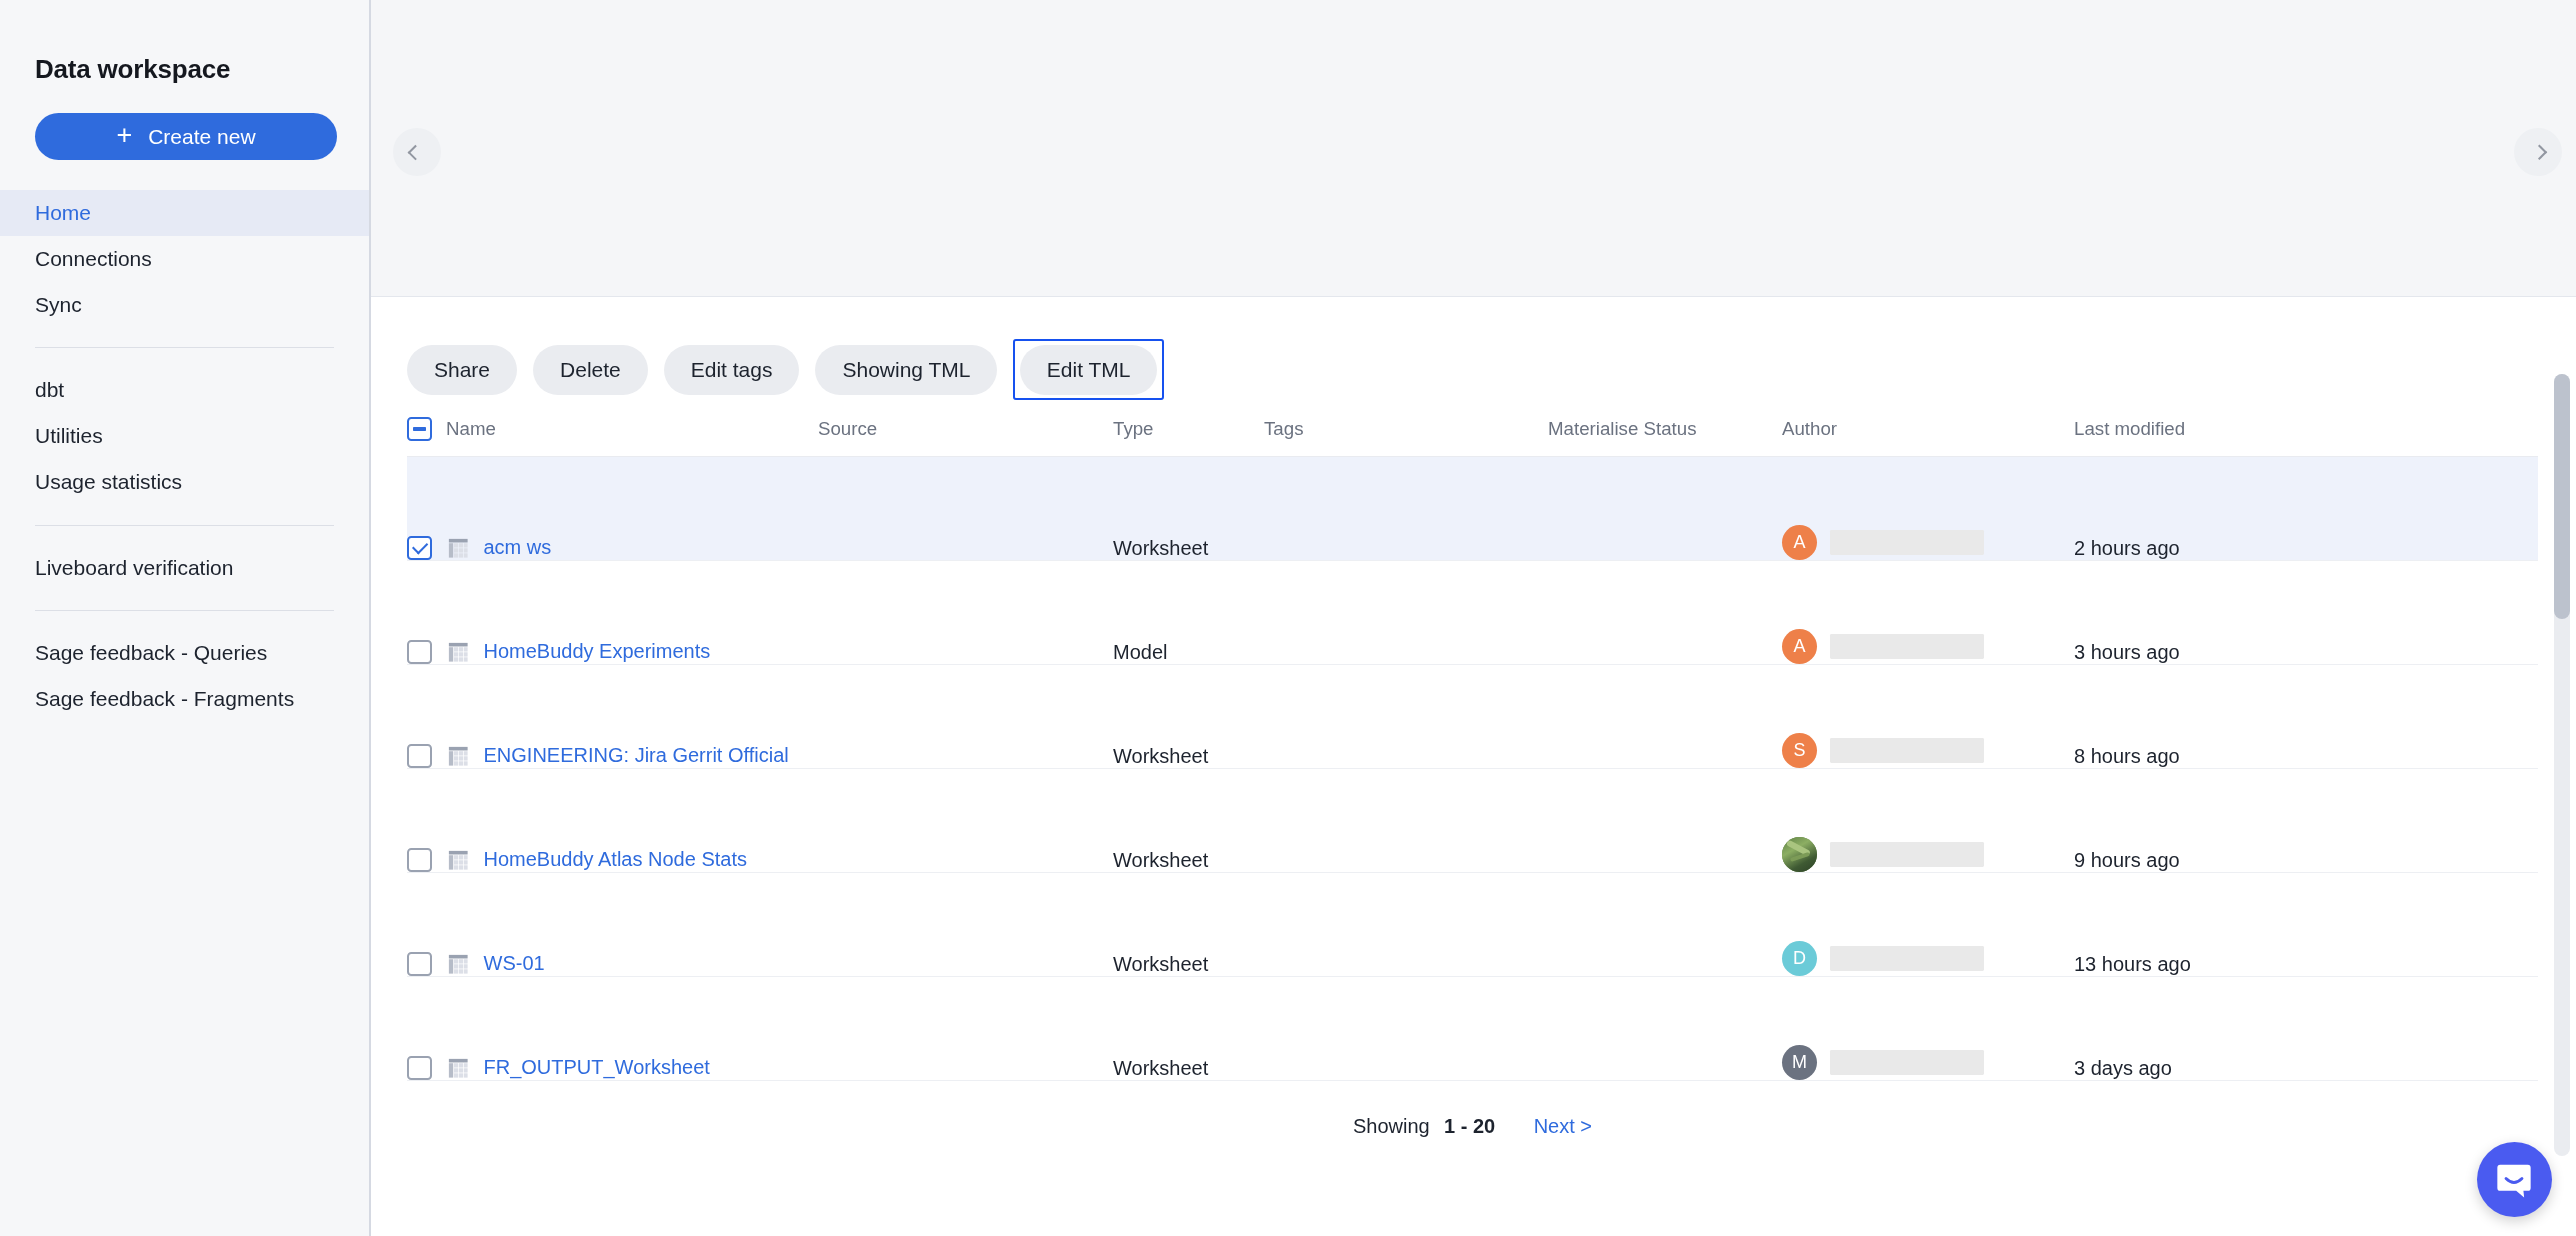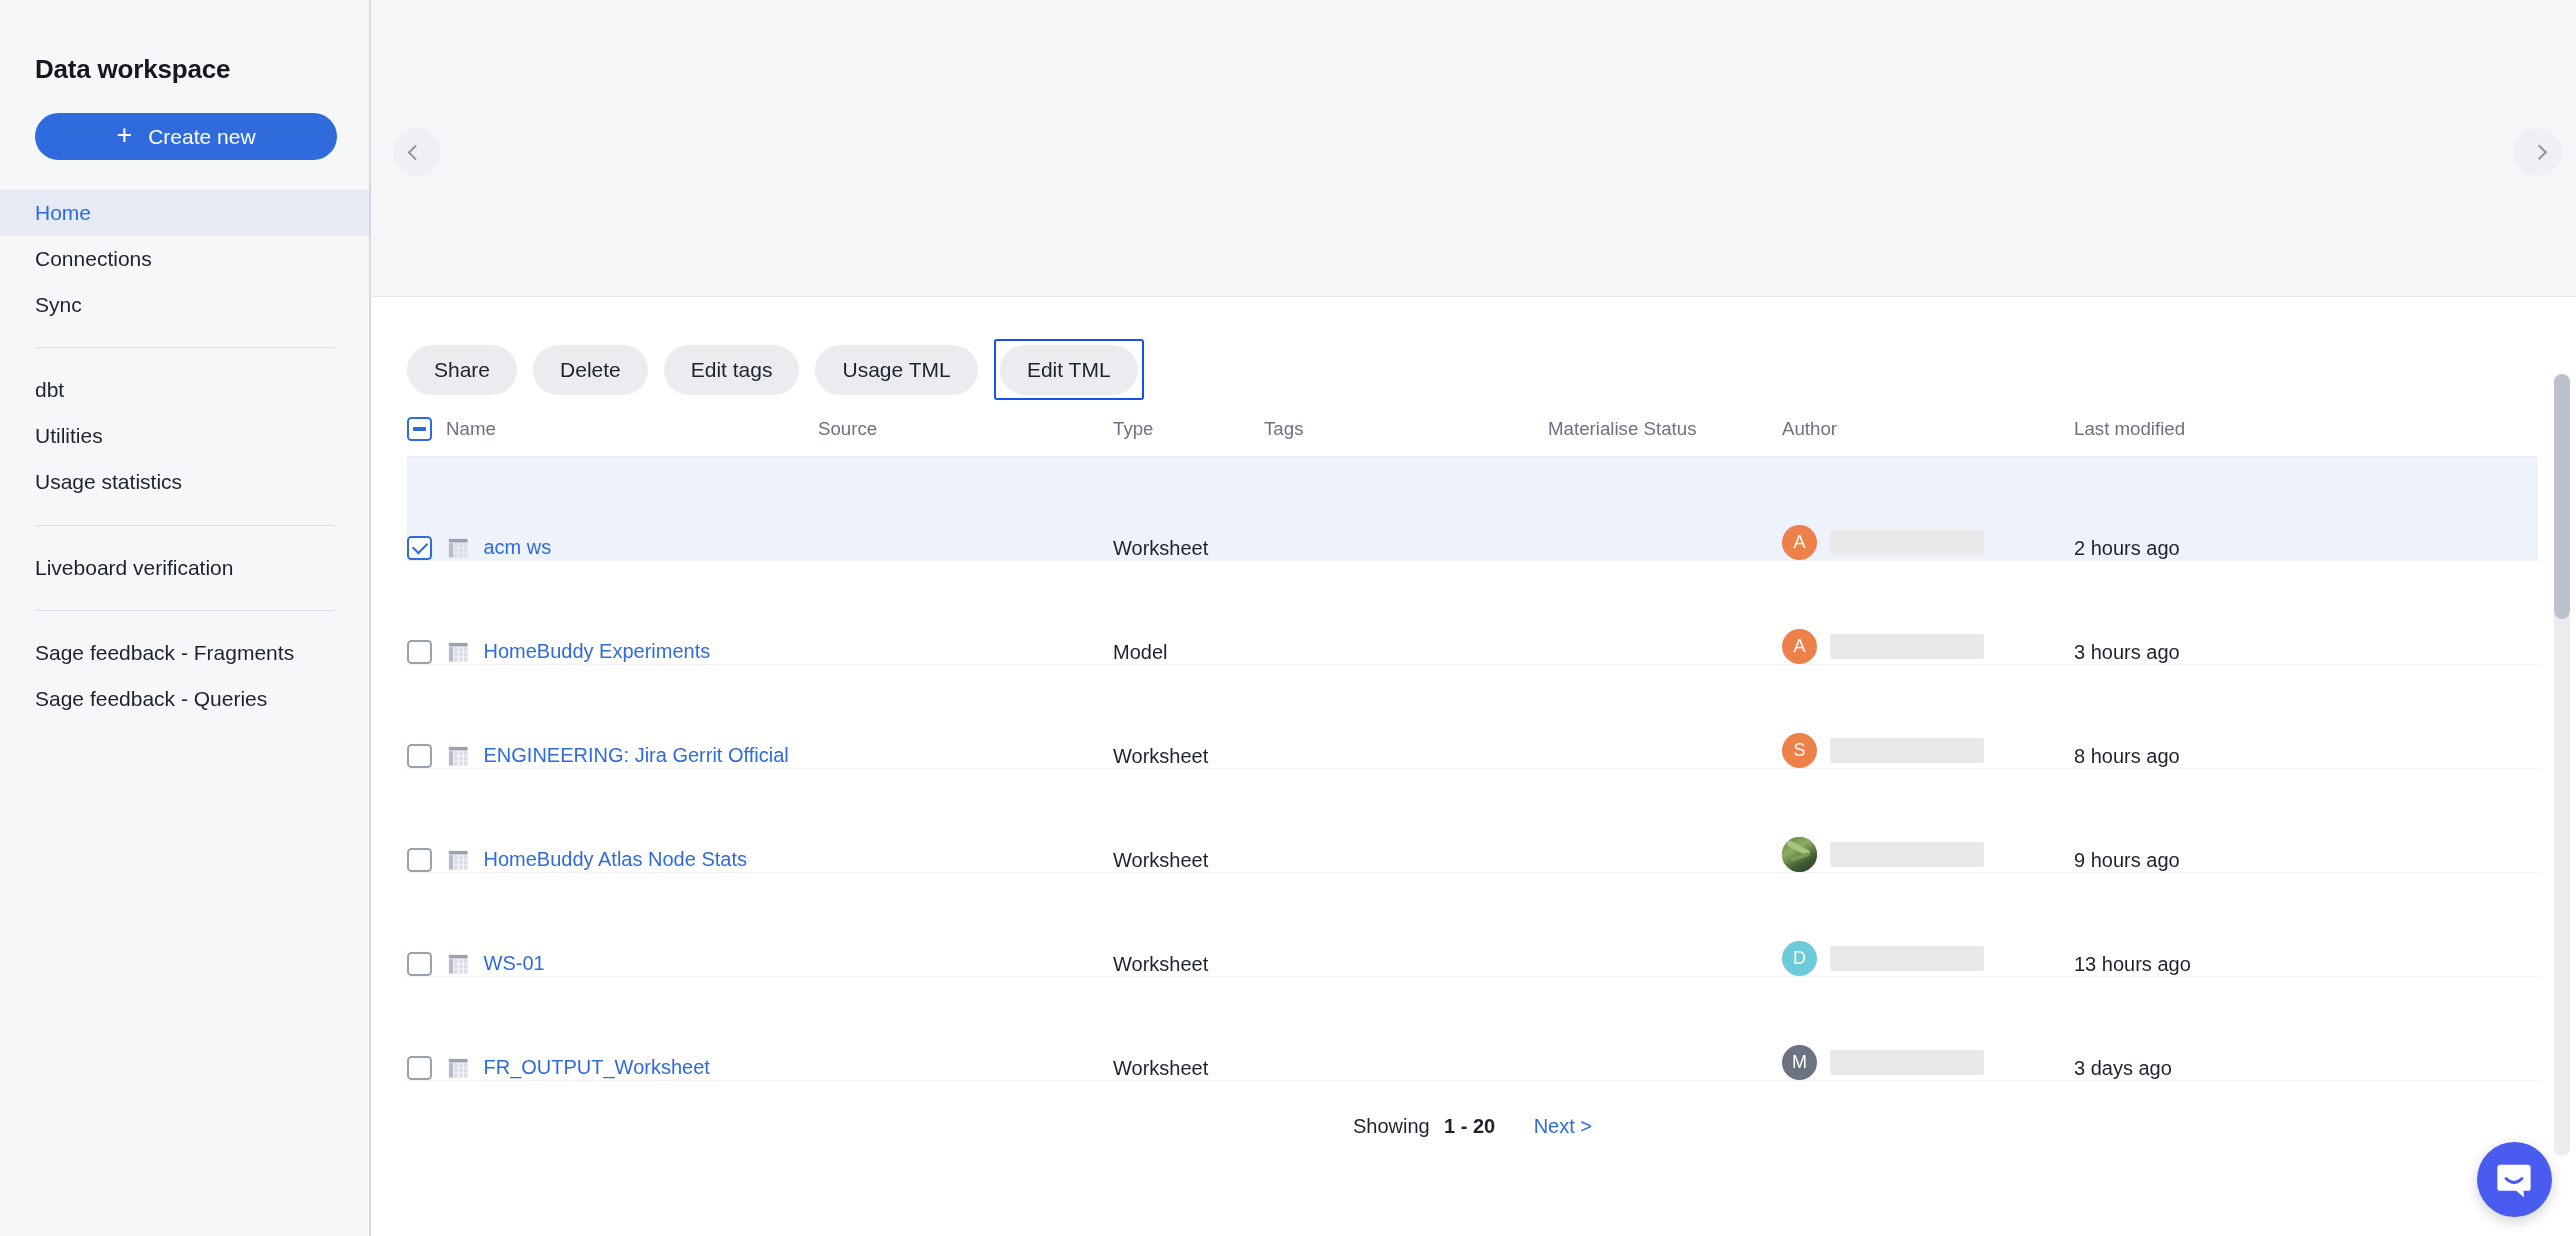--- a/index.html
+++ b/index.html
@@ -349,24 +349,24 @@
       <div class="nav-group">
         <div class="nav-item">
           <span>Liveboard verification</span>
         </div>
       </div>
 
       <div class="nav-sep"></div>
 
       <div class="nav-group">
         <div class="nav-item">
+          <span>Sage feedback - Queries</span>
+        </div>
+        <div class="nav-item">
           <span>Sage feedback - Fragments</span>
-        </div>
-        <div class="nav-item">
-          <span>Sage feedback - Queries</span>
         </div>
       </div>
     </nav>
   </aside>
 
   <section id="main">
 
     <div id="carousel">
       <button class="carousel-arrow left">
         <span class="chev l"></span>
@@ -380,21 +380,21 @@
       <span class="pill-wrap">
         <button class="pill">Share</button>
       </span>
       <span class="pill-wrap">
         <button class="pill">Delete</button>
       </span>
       <span class="pill-wrap">
         <button class="pill">Edit tags</button>
       </span>
       <span class="pill-wrap">
-        <button class="pill">Usage TML</button>
+        <button class="pill">Showing TML</button>
       </span>
       <span class="pill-wrap focused">
         <button class="pill">Edit TML</button>
       </span>
     </div>
 
     <div id="table-area">
 
       <div class="thead">
         <div class="c-check">

